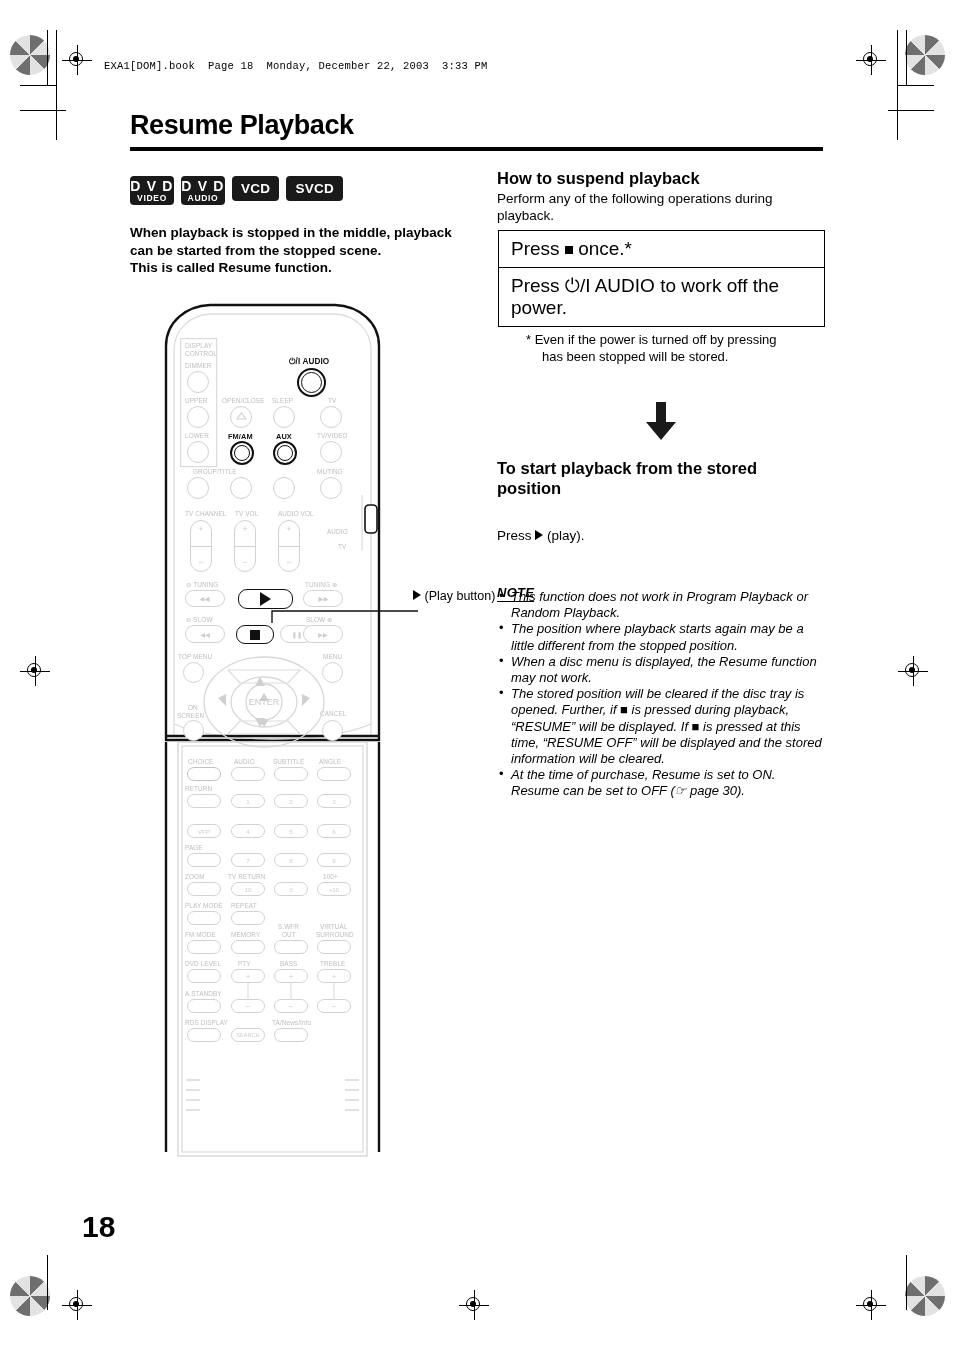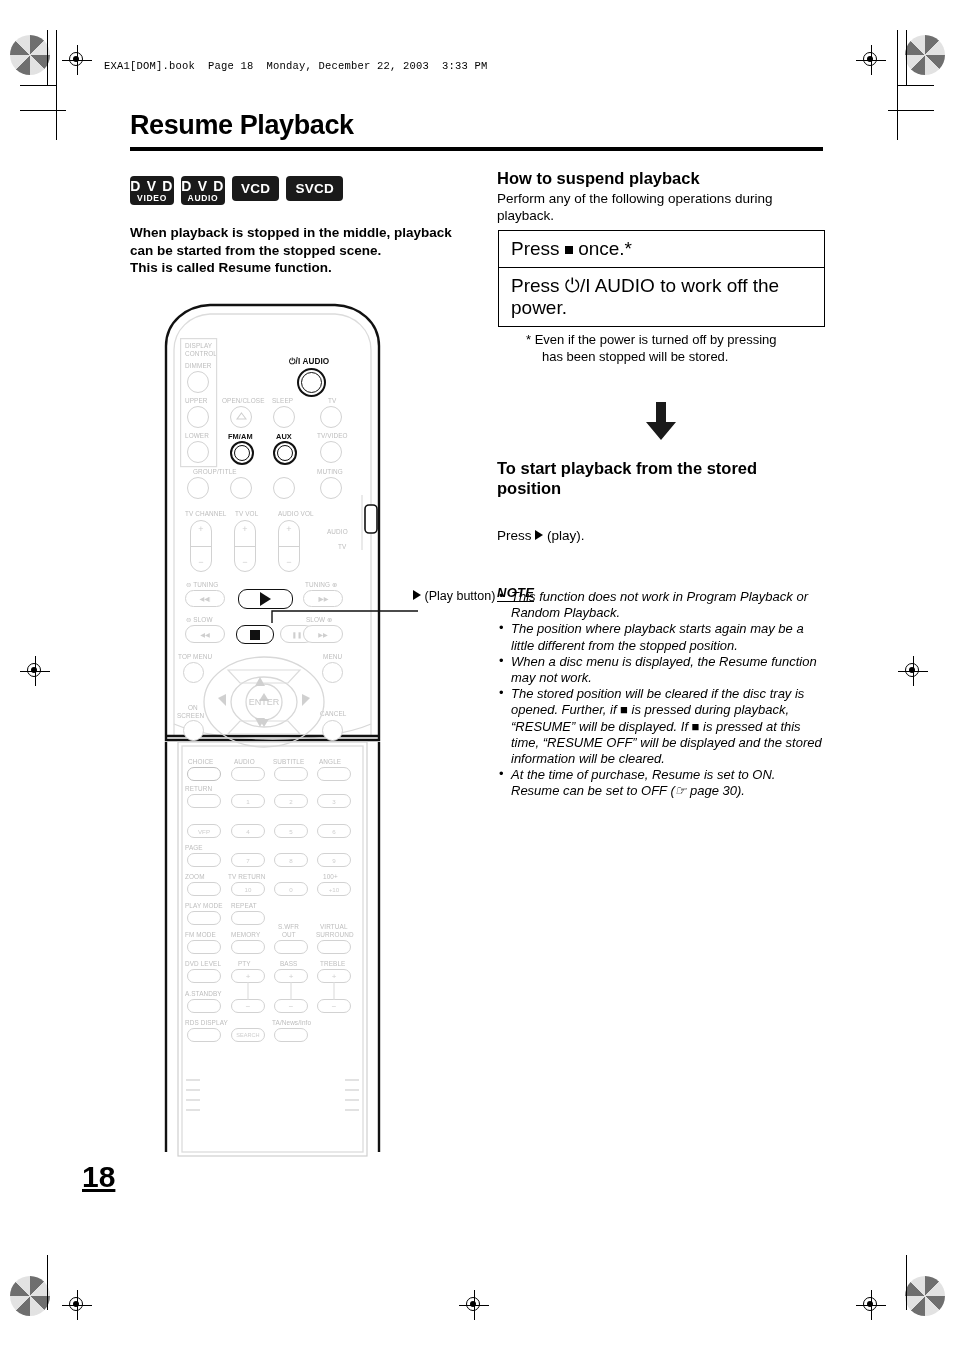--- a/index.html
+++ b/index.html
@@ -413,13 +413,13 @@
 </div>
 
 <ul class="abs note-list" style="left:497px;top:585px;width:330px;">
   <li>This function does not work in Program Playback or Random Playback.</li>
   <li>The position where playback starts again may be a little different from the stopped position.</li>
   <li>When a disc menu is displayed, the Resume function may not work.</li>
   <li>The stored position will be cleared if the disc tray is opened. Further, if ■ is pressed during playback, “RESUME” will be displayed. If ■ is pressed at this time, “RESUME OFF” will be displayed and the stored information will be cleared.</li>
   <li>At the time of purchase, Resume is set to ON. Resume can be set to OFF (☞ page 30).</li>
 </ul>
 
-<div class="abs pageno" style="left:82px;top:1160px;text-decoration:underline;">18</div>
+<div class="abs pageno" style="left:82px;top:1210px;">18</div>
 
 </body></html>

